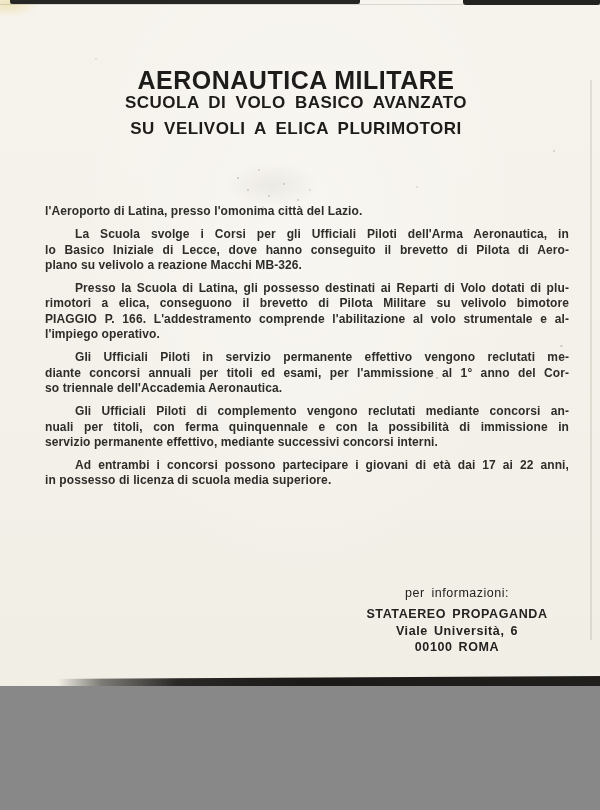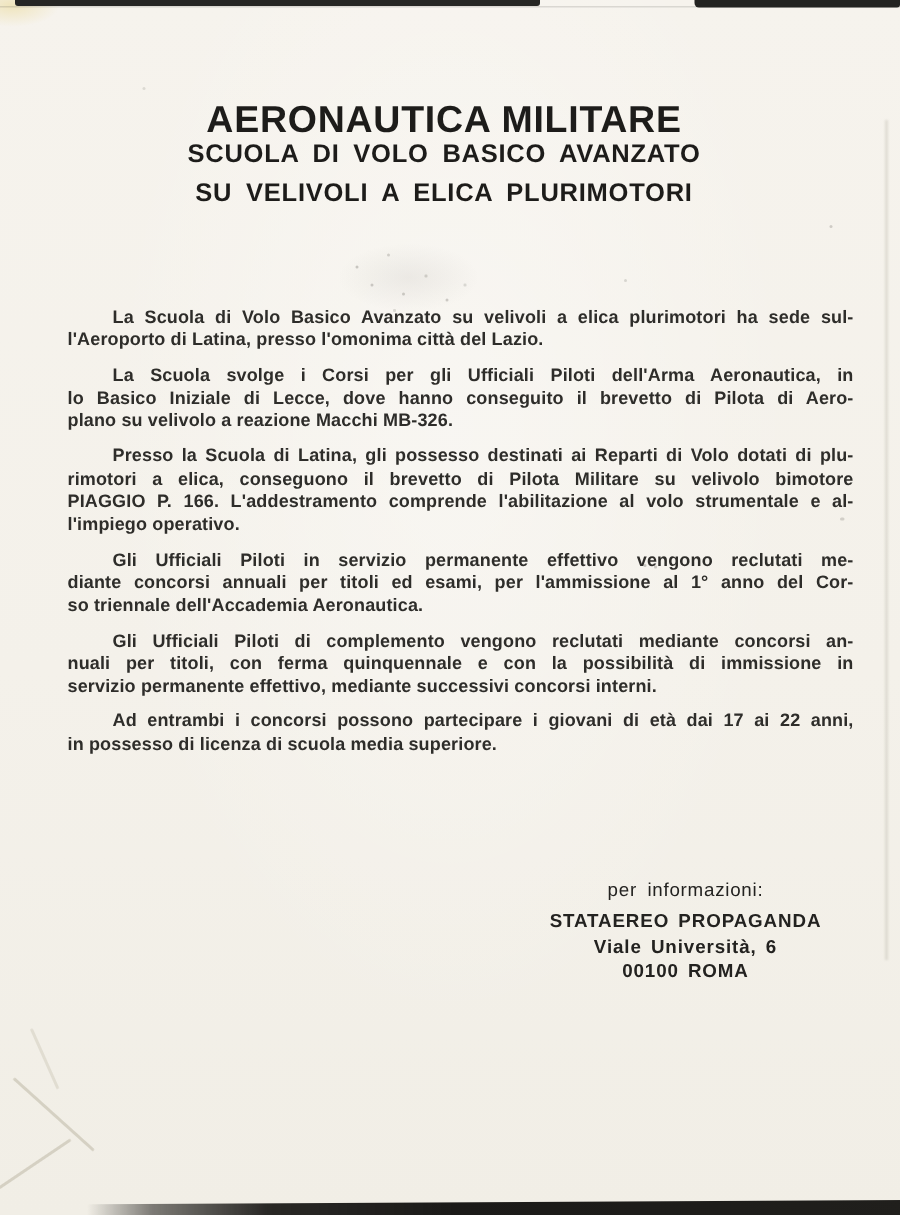--- a/index.html
+++ b/index.html
@@ -1,18 +1,18 @@
 <!DOCTYPE html>
 <html><head>
 <meta charset="utf-8">
 <style>
   html,body{margin:0;padding:0;background:#888;}
   .page{
     position:relative;
-    width:600px;height:810px;
+    width:600px;height:686px;
     margin:0 auto;
     overflow:hidden;
     font-family:"Liberation Sans","DejaVu Sans",sans-serif;
     background:
       radial-gradient(ellipse at 50% 35%, rgba(255,255,255,0.35) 0%, rgba(255,255,255,0) 55%),
       linear-gradient(180deg,#f6f3ed 0%,#f4f1ea 55%,#f1eee6 100%);
     background-color:#f4f1ea;
   }
   
   .edge-hairline{position:absolute;top:4px;left:0;width:600px;height:1px;background:rgba(70,68,60,.16);}
@@ -91,21 +91,20 @@
 
   <h1 class="doc-title">AERONAUTICA MILITARE</h1>
 
   <div class="doc-subtitle">
     <div>SCUOLA DI VOLO BASICO AVANZATO</div>
     <div>SU VELIVOLI A ELICA PLURIMOTORI</div>
   </div>
 
   <div class="doc-body">
       <div class="para">
-        <div class="line first">La Scuola di Volo Basico Avanzato su velivoli a elica plurimotori ha sede sul-</div>
         <div class="line last">l'Aeroporto di Latina, presso l'omonima città del Lazio.</div>
       </div>
       <div class="para">
         <div class="line first">La Scuola svolge i Corsi per gli Ufficiali Piloti dell'Arma Aeronautica, in</div>
         <div class="line">lo Basico Iniziale di Lecce, dove hanno conseguito il brevetto di Pilota di Aero-</div>
         <div class="line last">plano su velivolo a reazione Macchi MB-326.</div>
       </div>
       <div class="para">
         <div class="line first">Presso la Scuola di Latina, gli possesso destinati ai Reparti di Volo dotati di plu-</div>
         <div class="line">rimotori a elica, conseguono il brevetto di Pilota Militare su velivolo bimotore</div>

